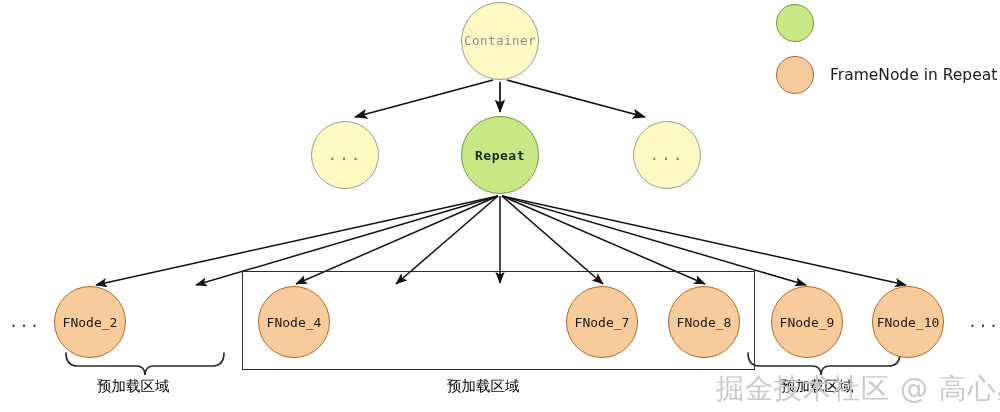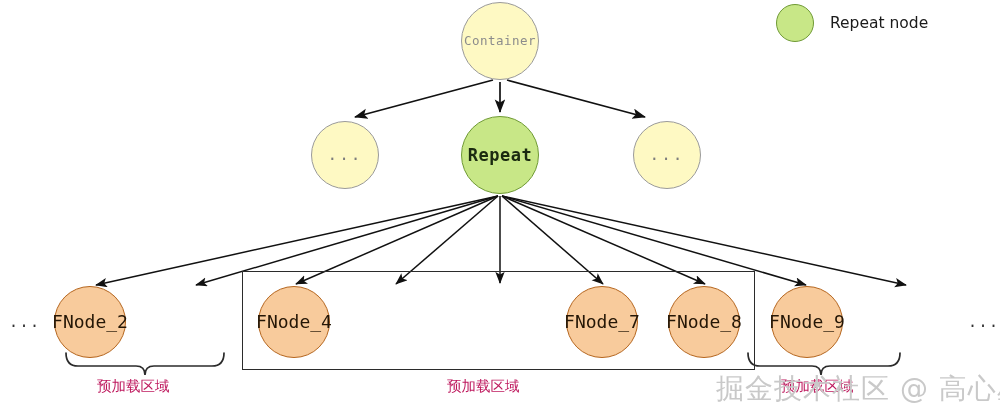--- a/index.html
+++ b/index.html
@@ -52,36 +52,36 @@
   }
   .container-node {
     left: 461px; top: 2px;
     width: 78px; height: 78px;
     font-size: 12.5px;
     letter-spacing: 0.5px;
   }
   .repeat-node {
     left: 461px; top: 116px;
     width: 78px; height: 78px;
-    font-size: 17px;
+    font-size: 13px;
     letter-spacing: 0.5px;
   }
   .dots-node {
     width: 68px; height: 68px;
     top: 121px;
     font-size: 16px;
     letter-spacing: 2px;
     color: #7d7d7d;
   }
   .dots-left { left: 311px; }
   .dots-right { left: 633px; }
   .fnode {
     width: 72px; height: 72px;
     top: 286px;
-    font-size: 18px;
+    font-size: 13px;
     letter-spacing: 0px;
   }
   .ellipsis-text {
     position: absolute;
     top: 313px;
     font-family: "DejaVu Sans Mono", "Liberation Mono", monospace;
     font-size: 15px;
     letter-spacing: 1.5px;
     color: #333;
   }
@@ -94,21 +94,21 @@
     width: 513px;
     height: 99px;
     border: 1.6px solid #2b2b2b;
     box-sizing: border-box;
     background: transparent;
   }
   .region-label {
     position: absolute;
     font-family: "DejaVu Sans", "Liberation Sans", sans-serif;
     font-size: 14.5px;
-    color: #be185d;
+    color: #000000;
     white-space: nowrap;
   }
   .legend {
     position: absolute;
     left: 776px;
     top: 4px;
     display: flex;
     flex-direction: column;
     gap: 14px;
   }
@@ -188,31 +188,35 @@
 
   <div class="screen-rect"></div>
 
   <div class="ellipsis-text ellipsis-left">...</div>
 
   <div class="node node-orange fnode" style="left:54px;">FNode_2</div>
   <div class="node node-orange fnode" style="left:258px;">FNode_4</div>
   <div class="node node-orange fnode" style="left:566px;">FNode_7</div>
   <div class="node node-orange fnode" style="left:668px;">FNode_8</div>
   <div class="node node-orange fnode" style="left:771px;">FNode_9</div>
+  <div class="node node-orange fnode" style="left:872px;">FNode_10</div>
 
   <div class="ellipsis-text ellipsis-right">...</div>
 
   <div class="region-label" style="left:97px; top:377px;">预加载区域</div>
 
   <div class="region-label" style="left:447px; top:377px;">预加载区域</div>
 
   <div class="region-label" style="left:781px; top:377px;">预加载区域</div>
 
   <div class="watermark">掘金技术社区 @ 高心星</div>
 
   <div class="legend">
     <div class="legend-row">
       <div class="legend-swatch sw-green"></div>
-      <div class="legend-label">Repeat node</div>
+    </div>
+    <div class="legend-row">
+      <div class="legend-swatch sw-orange"></div>
+      <div class="legend-label">FrameNode in Repeat</div>
     </div>
   </div>
 
 </div>
 
 </body></html>

